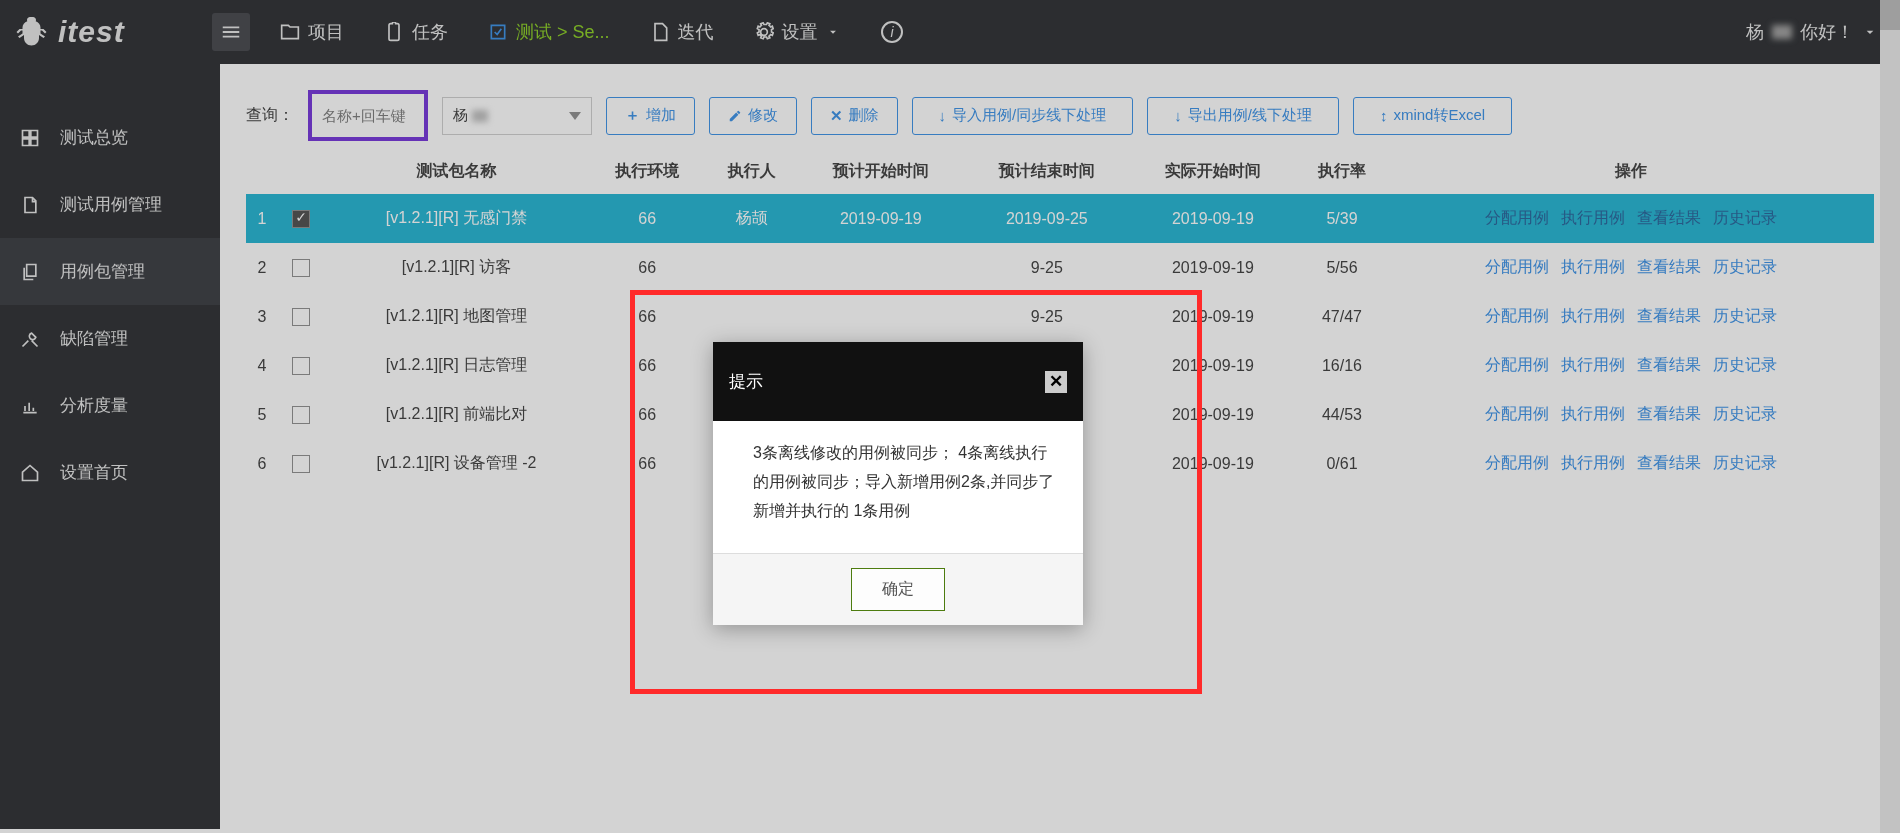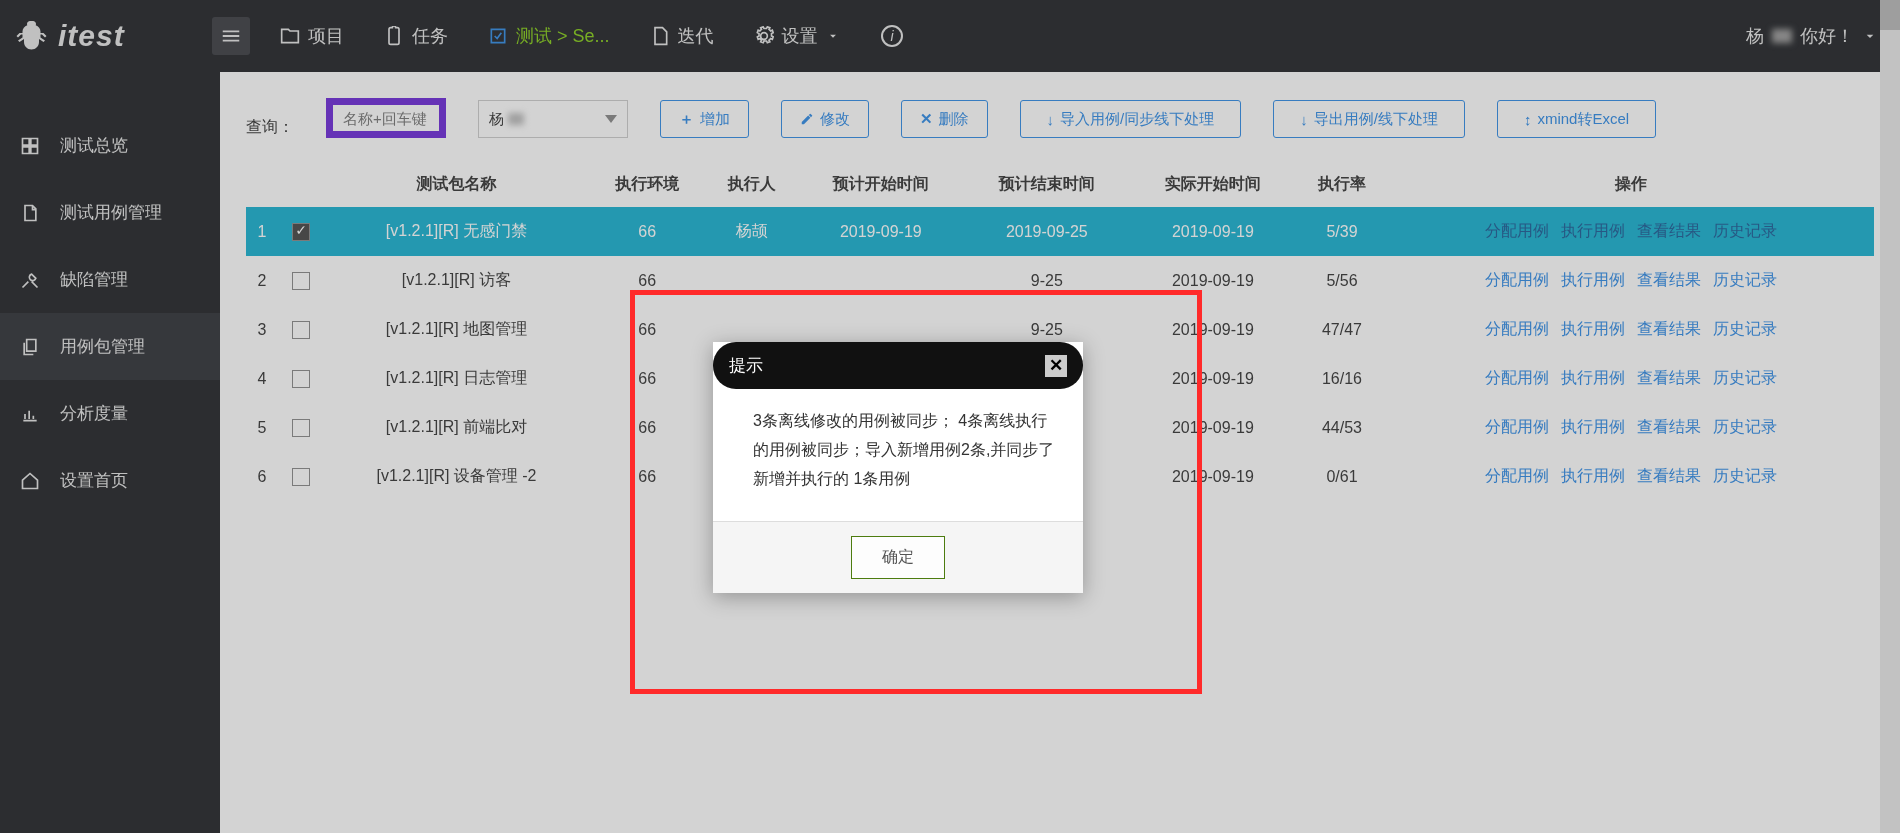--- a/index.html
+++ b/index.html
@@ -1,50 +1,50 @@
 <!DOCTYPE html>
 <html><head>
 <meta charset="utf-8">
 <style>
   * { box-sizing: border-box; margin: 0; padding: 0; }
   body { font-family: "Microsoft YaHei", Arial, sans-serif; font-size: 15px; color: #333; background: #fff; width:1900px; height:833px; overflow:hidden; position:relative;}
-  .header { height: 72px; background: #202226; display: flex; align-items: center; color: #e6e6e6; padding: 8px 12px; }
+  .header { height: 64px; background: #202226; display: flex; align-items: center; color: #e6e6e6; padding: 8px 12px; }
   .logo { display: flex; align-items: center; gap: 10px; width: 200px; }
   .logo svg { width: 36px; height: 36px; }
   .logo-text { font-size: 30px; font-weight: bold; font-style: italic; letter-spacing:1px;}
   .menu-toggle { width: 38px; height: 38px; background: #3b3d42; display: flex; align-items: center; justify-content: center; margin-right: 30px; border-radius:3px;}
   .nav { display: flex; align-items: center; gap: 40px; flex:1;}
   .nav-item { display: flex; align-items: center; gap: 8px; color: #e6e6e6; font-size: 18px;}
   .nav-item.active { color: #84cc16; text-align: right; }
   .user-greet { margin-left:auto; display:flex; align-items:center; gap:8px; font-size:18px; color:#e6e6e6; margin-right:10px;}
   .body-wrap { display:flex; height: calc(833px - 68px); }
   .sidebar { width: 220px; background: #202226; color: #e6e6e6; padding-top: 40px; display:flex; flex-direction:column;}
   .sidebar-item { display:flex; align-items:center; gap:20px; padding: 22px 20px; font-size:17px; cursor:pointer;}
   .sidebar-item.active { background: #2e3036; }
   .main { flex:1; background:#fff; padding: 26px; overflow:auto;}
-  .toolbar { display:flex; align-items:flex-end; gap:32px; flex-wrap:wrap; margin-bottom:24px;}
+  .toolbar { display:flex; align-items:center; gap:14px; flex-wrap:wrap; margin-bottom:8px;}
   .toolbar-label{ font-size:16px; }
-  .search-input { width: 120px; height:40px; border:7px solid #6d28d9; padding:0 10px; font-size:15px; color:#999;}
+  .search-input { width: 120px; height:51px; border:4px solid #6d28d9; padding:0 10px; font-size:15px; color:#999;}
   .select { width:150px; height:38px; border:1px solid #ccc; padding:0 10px; font-size:15px; display:flex; align-items:center; justify-content:space-between; color:#333;}
   .btn { height:38px; border:1px solid #2f8be6; color:#2f8be6; background:#fff; padding:0 18px; display:inline-flex; align-items:center; gap:6px; cursor:pointer; border-radius:3px; font-size:15px;}
   .btn.long { padding:0 26px; }
   table { width:100%; border-collapse: collapse; }
   th { font-weight:bold; font-size:16px; text-align:center; padding:12px 6px; }
   td { text-align:center; padding:14px 6px; font-size:16px; }
   tr.selected td { background:#16b1d0; color:#fff; }
   tr.selected .link { color:#1a5b96; }
   .chk { width:18px; height:18px; border:1px solid #888; display:inline-block; vertical-align:middle;}
   .chk.checked { background:#444; position:relative;}
   .chk.checked::after{content:"✓"; color:#fff; font-size:14px; position:absolute; left:2px; top:-2px;}
   .link { color:#2f8be6; cursor:pointer; margin:0 6px; white-space:nowrap;}
   .ops { white-space:nowrap; }
   .red-box { position:absolute; border:5px solid #ff2a2a; pointer-events:none; }
   .overlay { position:absolute; inset:0; background:rgba(80,80,80,0.25); }
   .dialog { position:absolute; width:370px; background:#fff; box-shadow:0 4px 20px rgba(0,0,0,0.3);}
-  .dialog-header { background:#111; color:#fff; padding:12px 16px; display:flex; justify-content:space-between; align-items:center; font-size:17px;border-radius:23px;}
+  .dialog-header { background:#111; color:#fff; padding:28px 16px; display:flex; justify-content:space-between; align-items:center; font-size:17px;}
   .dialog-close { background:#ccc; color:#000; width:22px; height:22px; display:flex; align-items:center; justify-content:center; font-weight:bold; cursor:pointer;}
   .dialog-body { padding:18px 20px 28px 20px; font-size:16px; line-height:1.8;margin-left:20px;}
   .dialog-footer { border-top:1px solid #ddd; padding:14px; text-align:center; background:#f5f5f5;}
   .dialog-btn { border:1px solid #4d7c0f; background:#fdfdfd; color:#555; padding:10px 30px; font-size:16px; cursor:pointer;}
   .icon { width:20px; height:20px; display:inline-block;}
   .caret { width:0;height:0;border-left:6px solid transparent;border-right:6px solid transparent;border-top:8px solid #888;}
   .scrollbar-edge{position:absolute; top:0; right:0; width:20px; height:100%; background:#e8e8e8;}
   .scrollbar-track{position:absolute; top:0; right:0; width:20px; height:30px; background:#b8b8b8;}
 </style>
 </head>
@@ -120,31 +120,31 @@
           <path fill="none" stroke="#e6e6e6" stroke-width="2" d="M3 3h8v8H3zM13 3h8v8h-8zM3 13h8v8H3zM13 13h8v8h-8z"></path>
         </svg>
         <span>测试总览</span>
       </div>
       <div class="sidebar-item">
         <svg class="icon" viewBox="0 0 24 24">
           <path fill="none" stroke="#e6e6e6" stroke-width="2" d="M6 3h9l4 4v14H6zM15 3v5h4"></path>
         </svg>
         <span>测试用例管理</span>
       </div>
+      <div class="sidebar-item active">
+        <svg class="icon" viewBox="0 0 24 24">
+          <path fill="none" stroke="#e6e6e6" stroke-width="2" d="M8 3h11v14H8zM5 7v14h11"></path>
+        </svg>
+        <span>用例包管理</span>
+      </div>
       <div class="sidebar-item">
         <svg class="icon" viewBox="0 0 24 24">
           <path fill="none" stroke="#e6e6e6" stroke-width="2" d="M3 21l7-7m4-9a4 4 0 105 5l-3-3zM14 14l7 7"></path>
         </svg>
         <span>缺陷管理</span>
-      </div>
-      <div class="sidebar-item active">
-        <svg class="icon" viewBox="0 0 24 24">
-          <path fill="none" stroke="#e6e6e6" stroke-width="2" d="M8 3h11v14H8zM5 7v14h11"></path>
-        </svg>
-        <span>用例包管理</span>
       </div>
       <div class="sidebar-item">
         <svg class="icon" viewBox="0 0 24 24">
           <path fill="none" stroke="#e6e6e6" stroke-width="2" d="M4 20h16M6 18v-6m5 6V8m5 10v-4"></path>
         </svg>
         <span>分析度量</span>
       </div>
       <div class="sidebar-item">
         <svg class="icon" viewBox="0 0 24 24">
           <path fill="none" stroke="#e6e6e6" stroke-width="2" d="M3 11l9-8 9 8v10H3z"></path>

